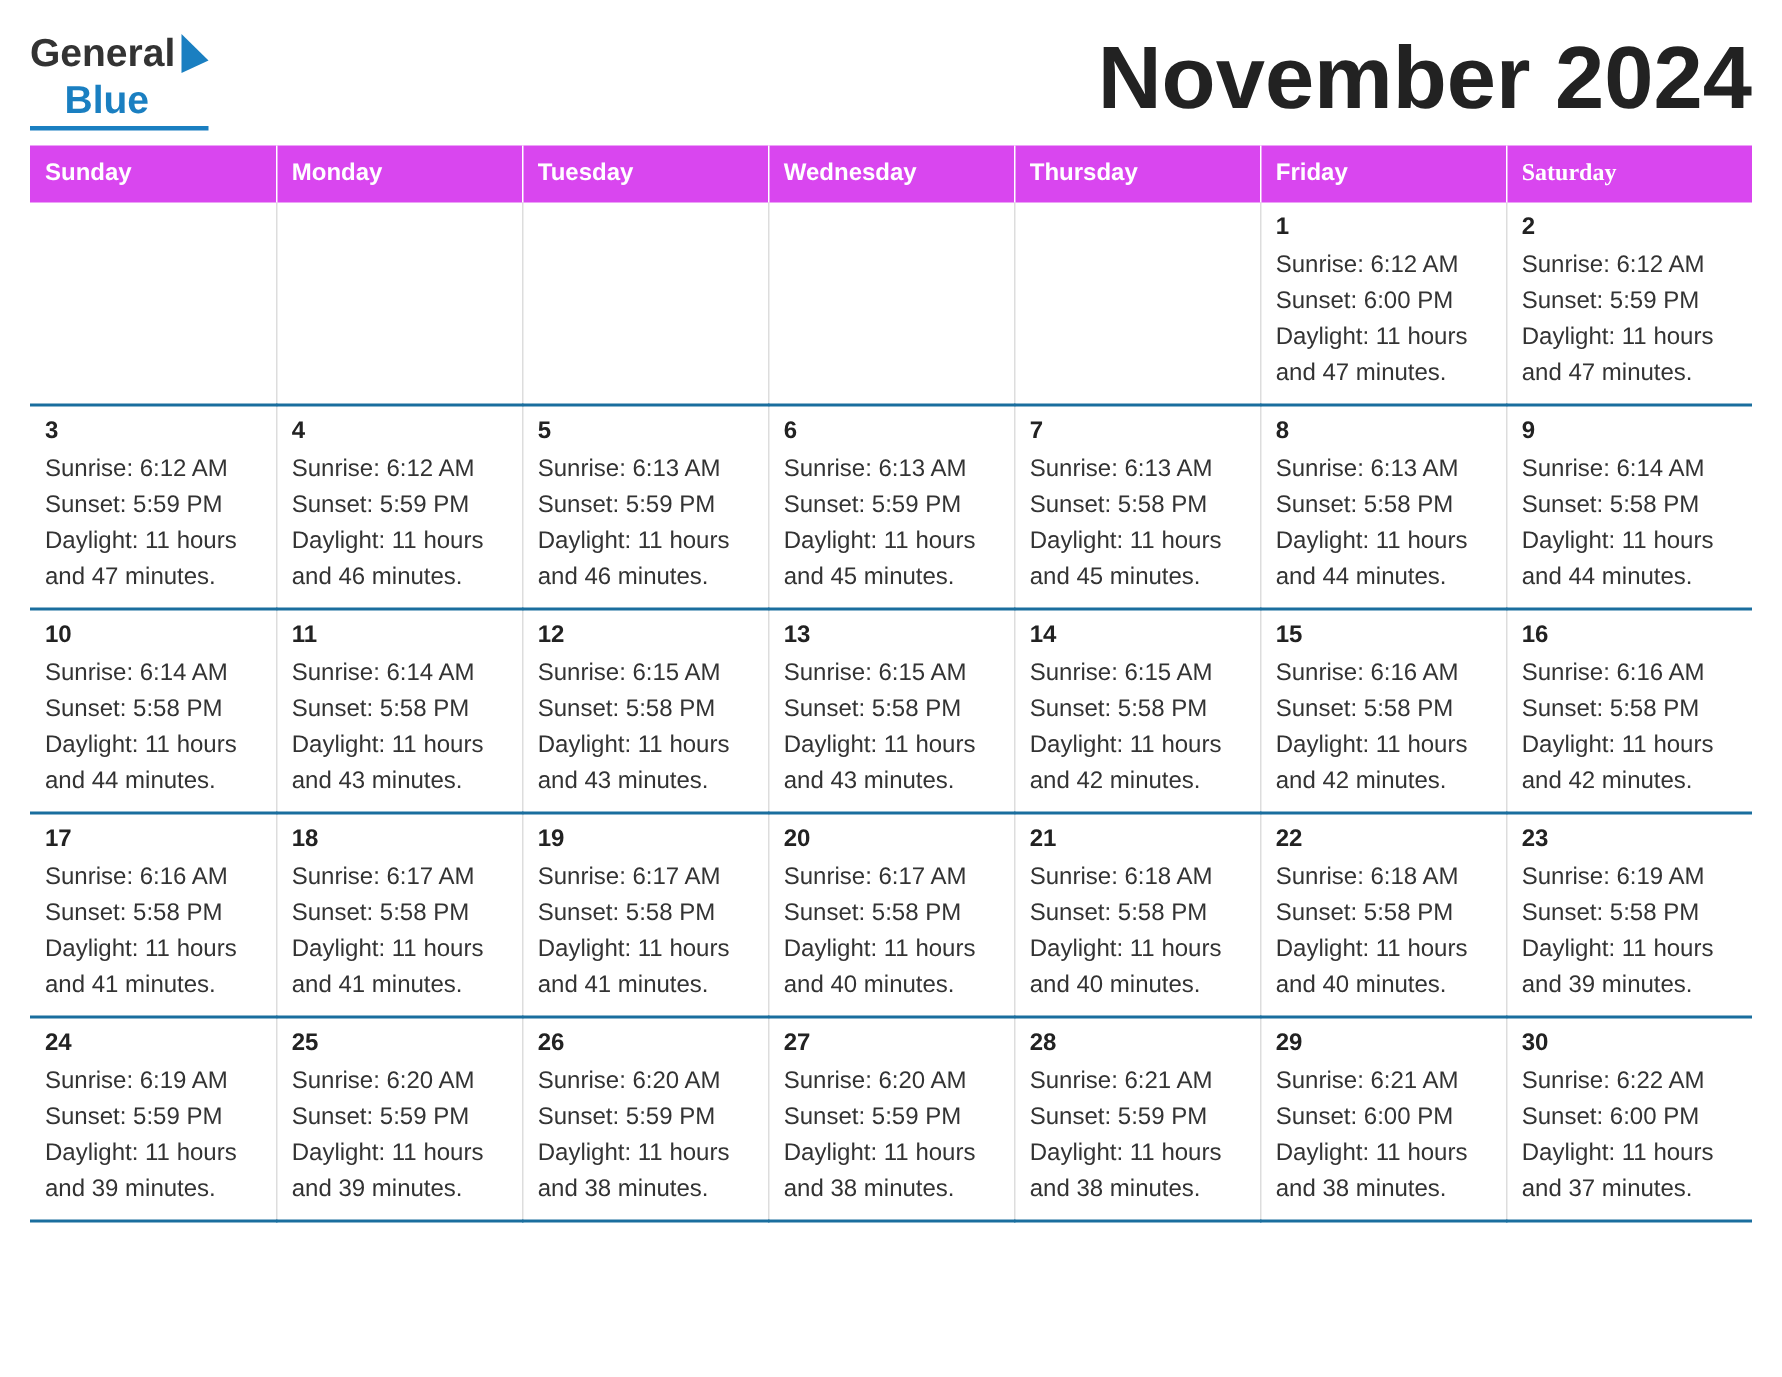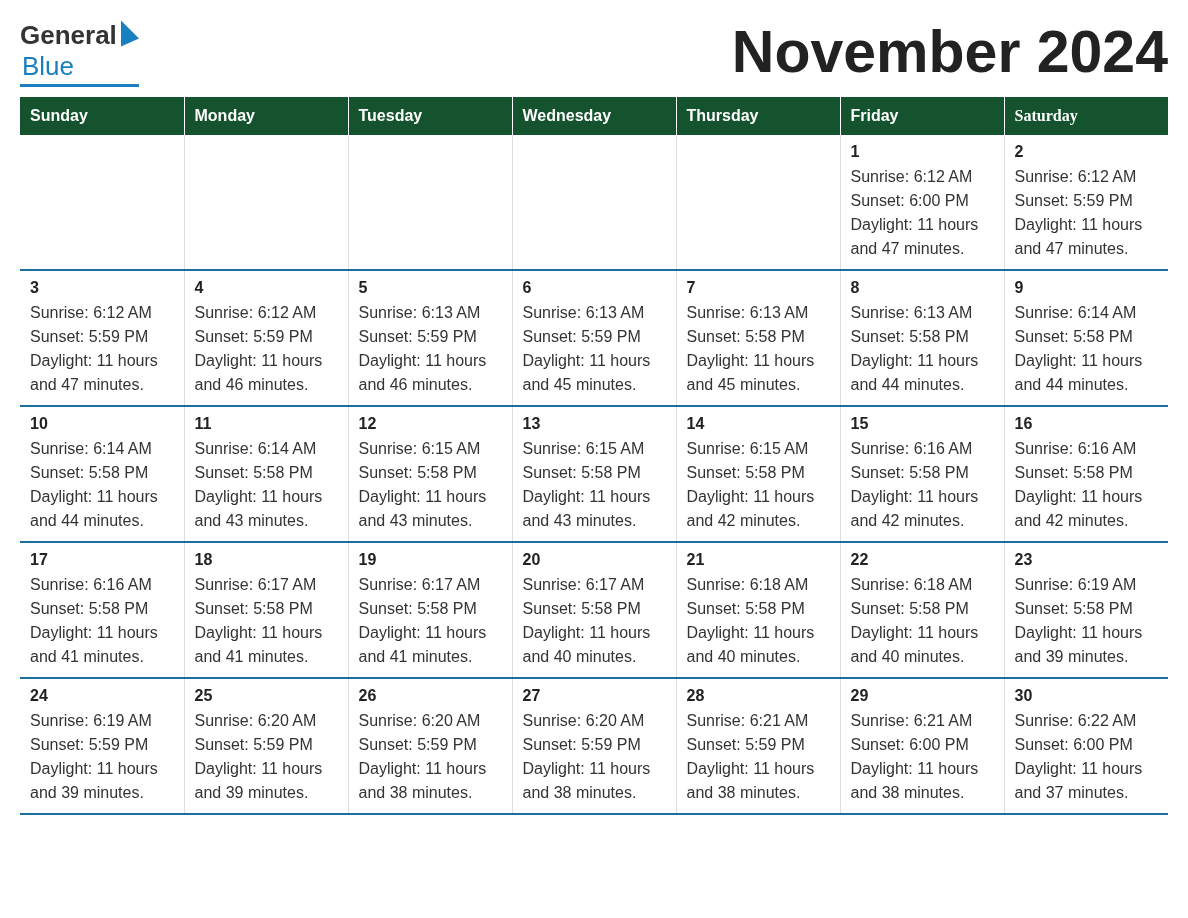--- a/index.html
+++ b/index.html
@@ -30,21 +30,21 @@
       font-weight: normal;
       color: #444;
       margin-top: 4px;
     }
     table {
       width: 100%;
       border-collapse: collapse;
       margin-top: 10px;
     }
     thead tr th {
-      background-color: #14532d;
+      background-color: #d946ef;
       color: #fff;
       text-align: left;
       padding: 10px 10px;
       font-size: 16px;
       font-weight: bold;
       border-right: 1px solid #fff;
     }
     thead tr th:last-child {
       border-right: none;
       font-family: Liberation Serif, serif;
@@ -74,43 +74,44 @@
       font-size: 16px;
       color: #333;
       line-height: 1.5;
     }
     .logo-wrapper {
       display: flex;
       flex-direction: column;
     }
     .logo-top-row {
       display: flex;
-      align-items: center;
+      align-items: flex-end;
     }
     .logo-text-general {
       font-size: 26px;
       font-weight: bold;
       color: #333;
     }
     .logo-arrow {
       display: inline-block;
       width: 0;
       height: 0;
       border-top: 13px solid transparent;
       border-bottom: 13px solid transparent;
       border-left: 18px solid #1a7fc1;
       margin-left: 4px;
       transform: skewY(15deg);
     }
     .logo-text-blue {
       font-size: 26px;
-      font-weight: normal;
+      font-weight: bold;
       color: #1a7fc1;
       margin-top: -4px;
       padding-left: 2px;
+      margin-left: 21px;
     }
     .logo-underline {
       height: 3px;
       background: #1a7fc1;
       width: 100%;
       margin-top: 2px;
     }
   </style>
 </head>
 <body>

